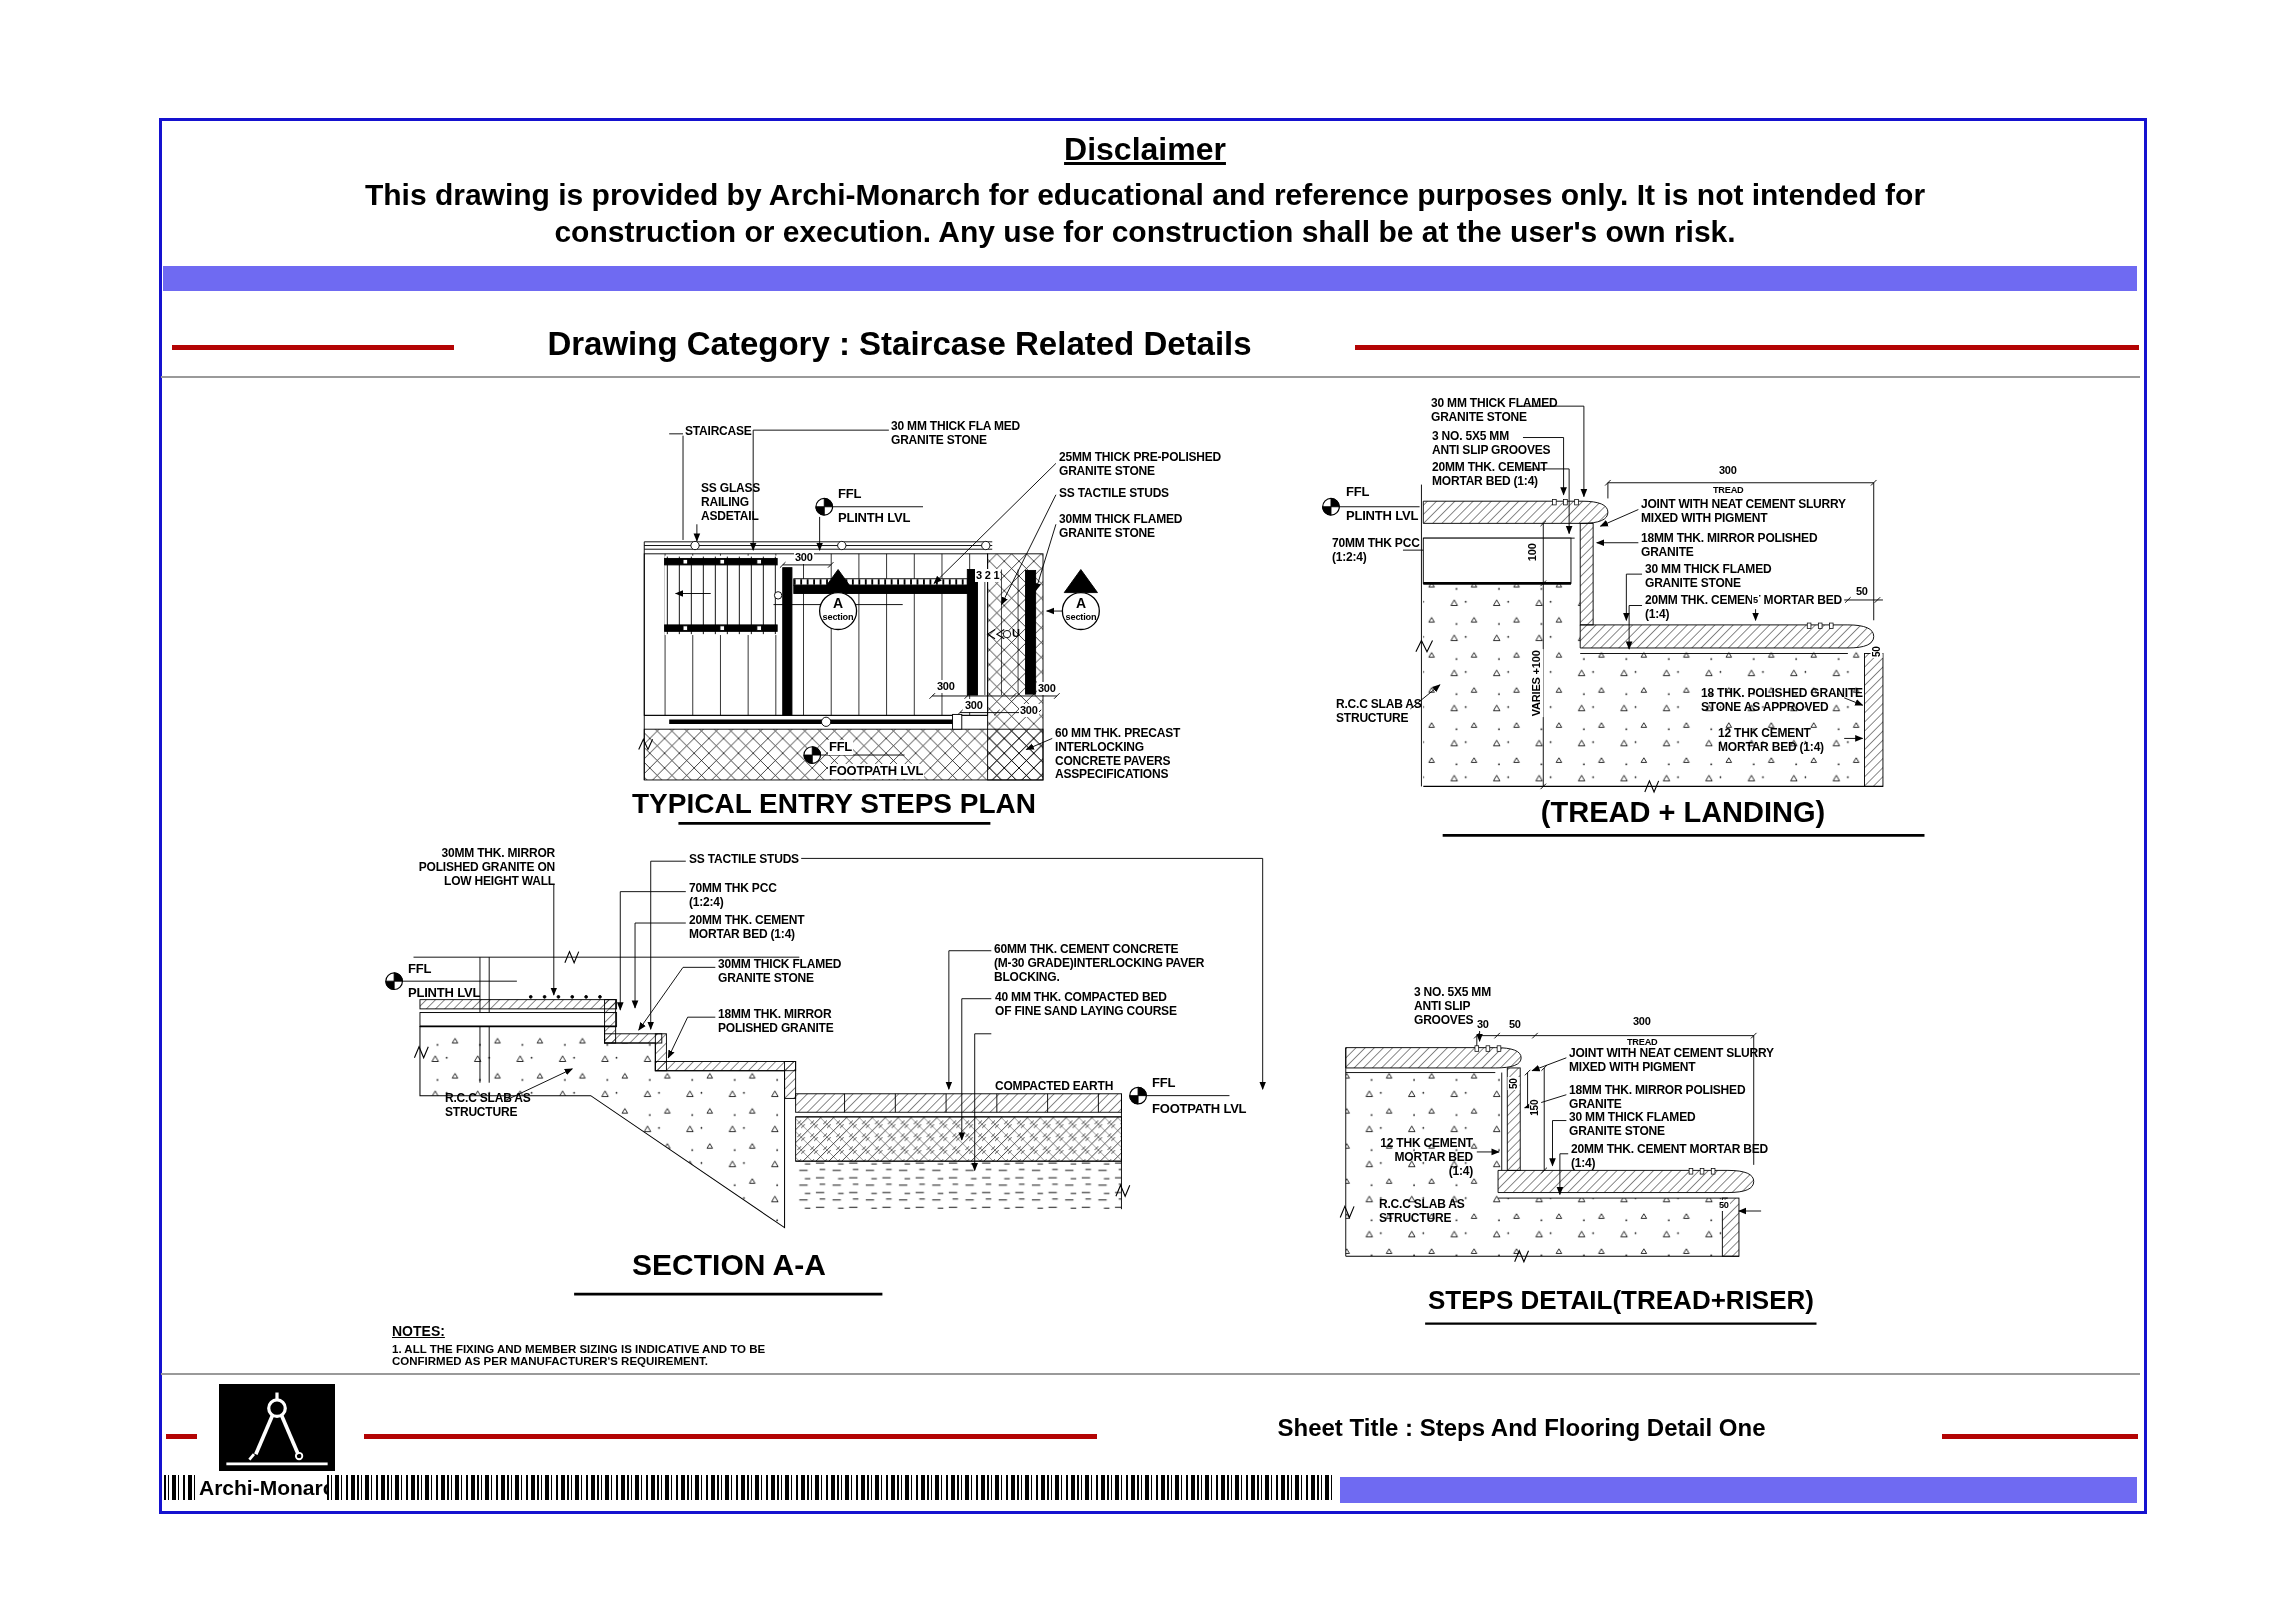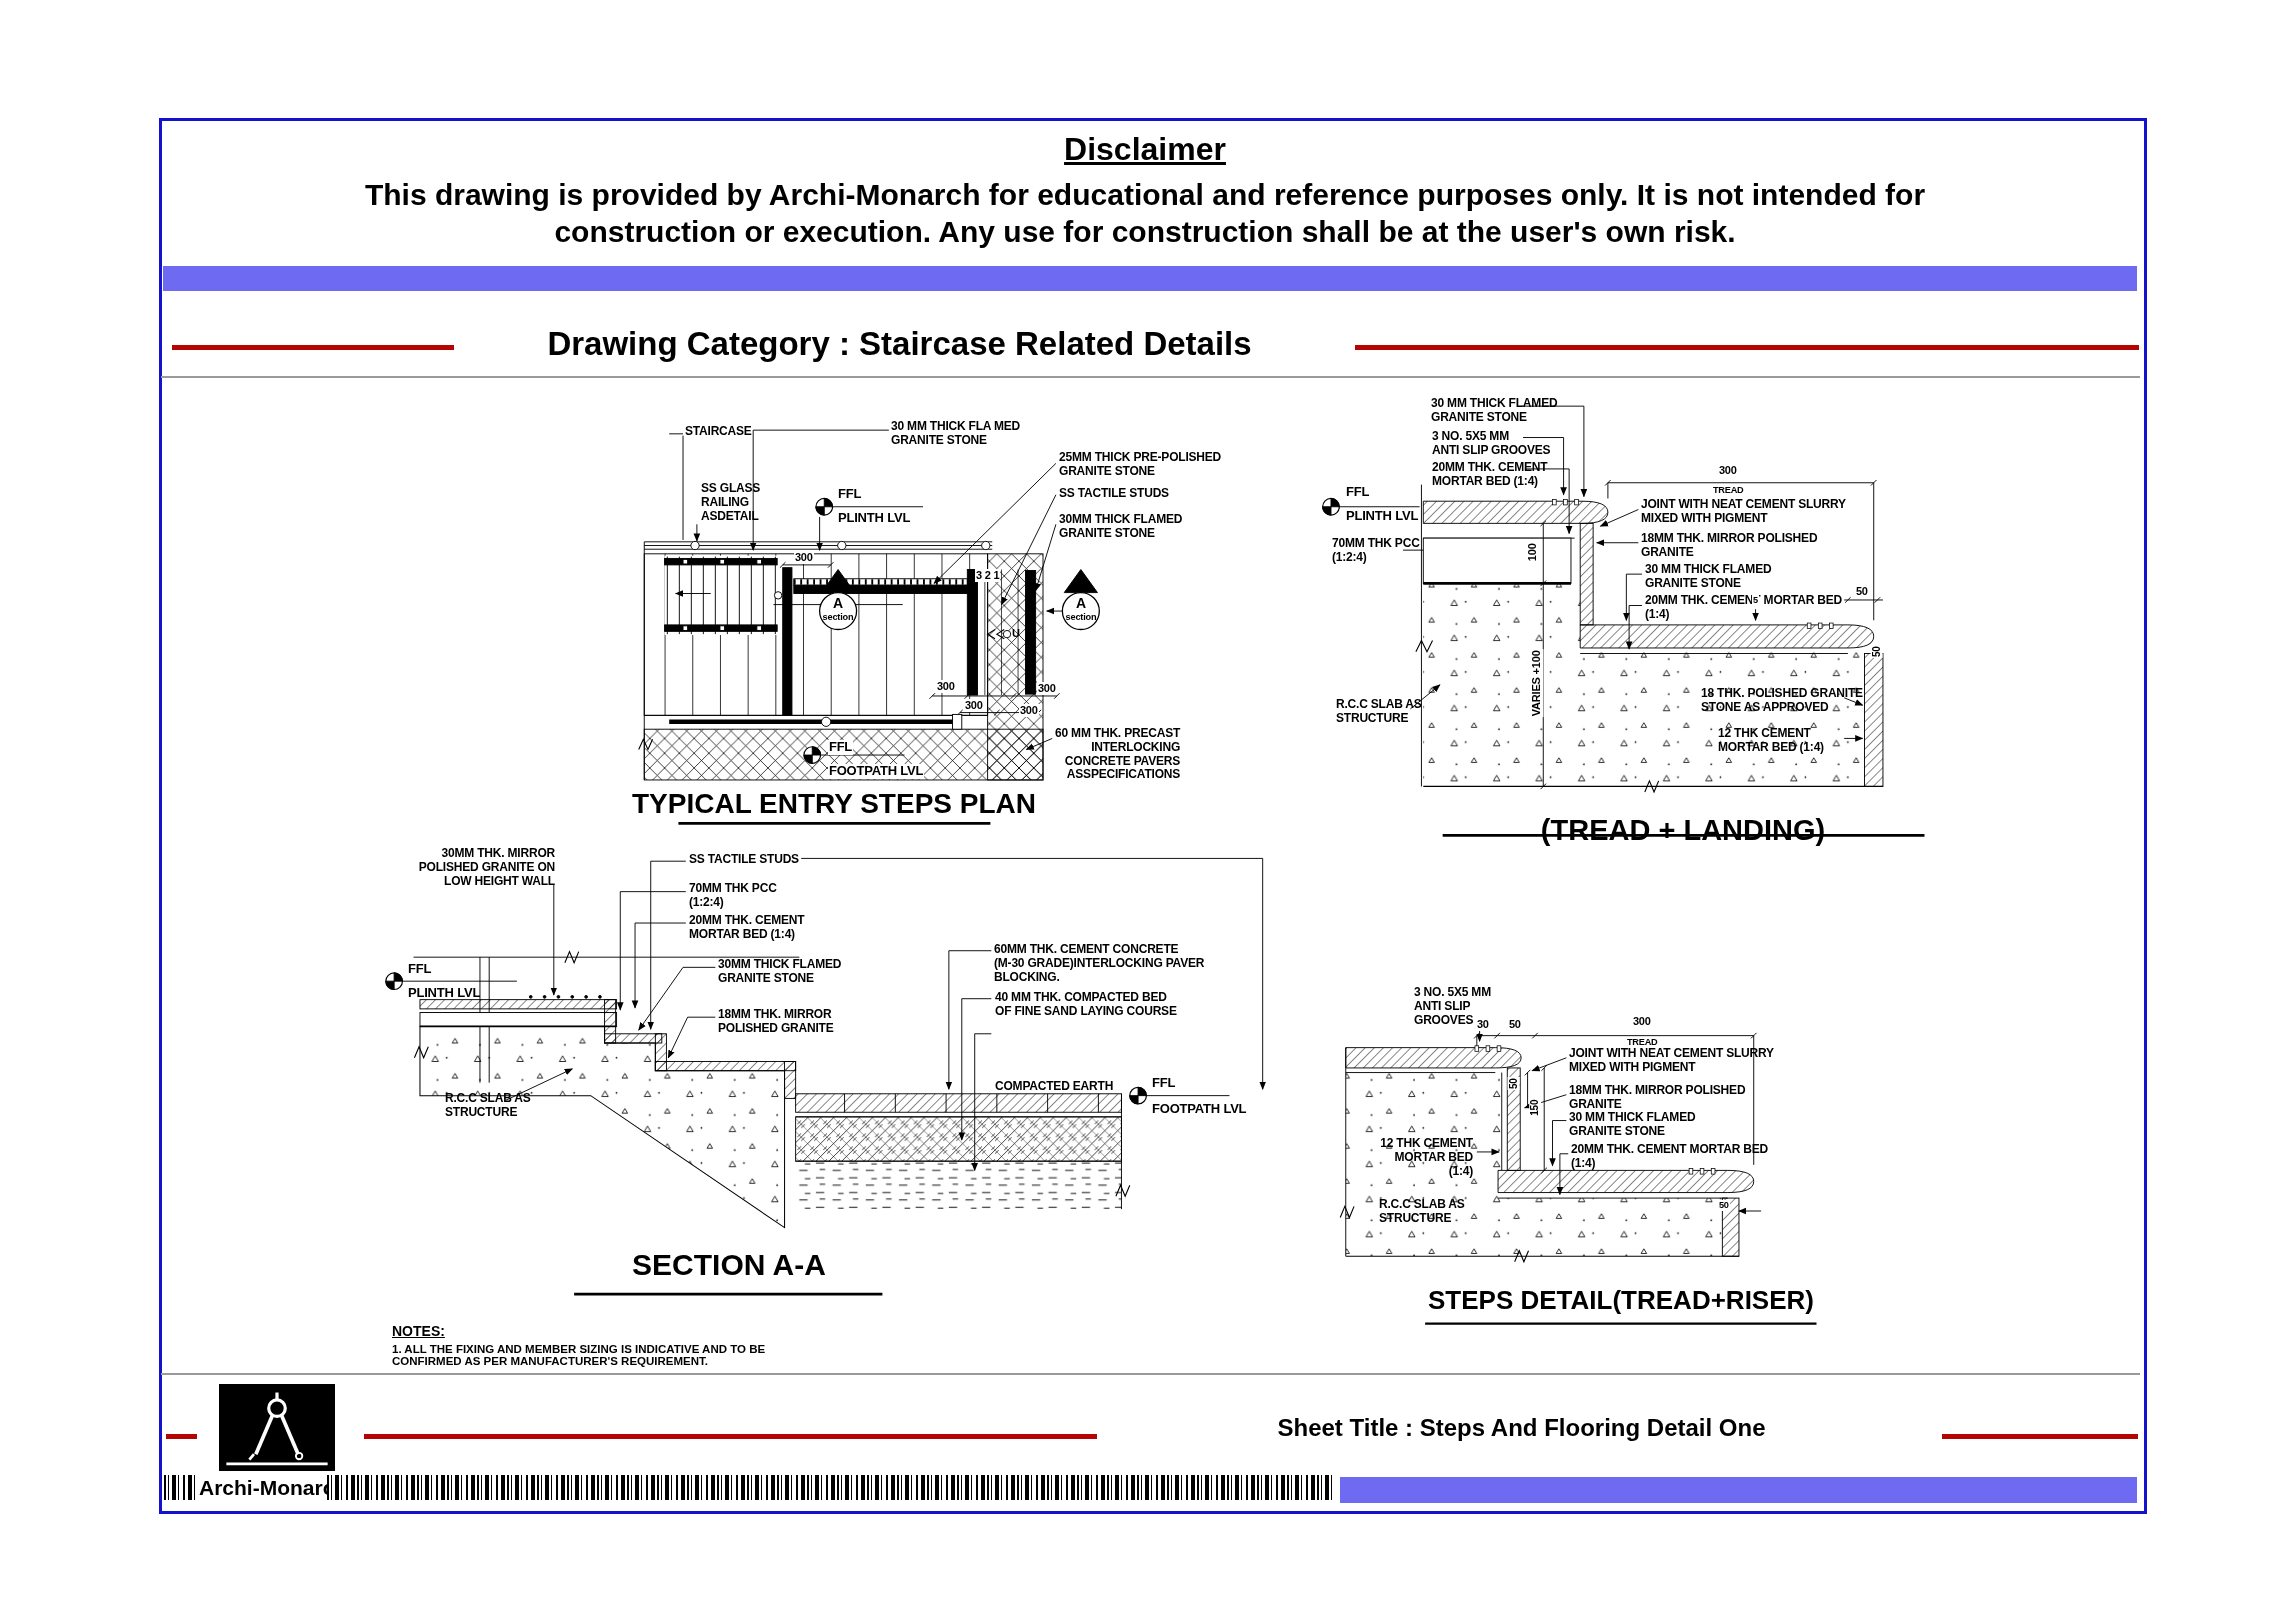--- a/index.html
+++ b/index.html
@@ -308,21 +308,21 @@
       <div class="ann" style="left: 701px; top: 482px;">SS GLASS
 RAILING
 ASDETAIL</div>
       <div class="ann" style="left: 838px; top: 487px; font-size: 13px;">FFL</div>
       <div class="ann" style="left: 838px; top: 511px; font-size: 13px;">PLINTH LVL</div>
       <div class="ann" style="left: 1059px; top: 451px;">25MM THICK PRE-POLISHED
 GRANITE STONE</div>
       <div class="ann" style="left: 1059px; top: 487px;">SS TACTILE STUDS</div>
       <div class="ann" style="left: 1059px; top: 513px;">30MM THICK FLAMED
 GRANITE STONE</div>
-      <div class="ann" style="left: 1055px; top: 727px; text-align: right;">60 MM THK. PRECAST
+      <div class="ann" style="left: 1055px; top: 727px;">60 MM THK. PRECAST
 INTERLOCKING
 CONCRETE PAVERS
 ASSPECIFICATIONS</div>
       <div class="ann bg" style="left: 828px; top: 740px; font-size: 13px;">FFL</div>
       <div class="ann bg" style="left: 828px; top: 764px; font-size: 13px;">FOOTPATH LVL</div>
       <div class="ann bg" style="left: 794px; top: 551px; font-size: 11px;">300</div>
       <div class="ann bg" style="left: 936px; top: 680px; font-size: 11px;">300</div>
       <div class="ann bg" style="left: 1037px; top: 682px; font-size: 11px;">300</div>
       <div class="ann bg" style="left: 964px; top: 699px; font-size: 11px;">300</div>
       <div class="ann bg" style="left: 1019px; top: 704px; font-size: 11px;">300</div>
@@ -406,21 +406,21 @@
       <div class="ann ra" style="left: 1371px; top: 1137px; width: 102px;">12 THK CEMENT
 MORTAR BED (1:4)</div>
       <div class="ann" style="left: 1379px; top: 1198px;">R.C.C SLAB AS
 STRUCTURE</div>
       <div class="ann bg" style="left: 1507px; top: 1078px; font-size: 10px; transform: rotate(-90deg);">50</div>
       <div class="ann bg" style="left: 1526px; top: 1102px; font-size: 10px; transform: rotate(-90deg);">150</div>
       <div class="ann bg" style="left: 1718px; top: 1200px; font-size: 9.2px;">50</div>
     </div>
 
   <div class="dtitle" style="left:834px;top:788px;font-size:28px;">TYPICAL ENTRY STEPS PLAN</div>
-  <div class="dtitle" style="left:1683px;top:796px;font-size:29px;margin-top:18px;">(TREAD + LANDING)</div>
+  <div class="dtitle" style="left:1683px;top:796px;font-size:29px;">(TREAD + LANDING)</div>
   <div class="dtitle" style="left:729px;top:1248px;font-size:30px;">SECTION A-A</div>
   <div class="dtitle" style="left:1621px;top:1285px;font-size:26px;">STEPS DETAIL(TREAD+RISER)</div>
 
   <div class="notes">
     <b>NOTES:</b>
     <div>1. ALL THE FIXING AND MEMBER SIZING IS INDICATIVE AND TO BE
     CONFIRMED AS PER MANUFACTURER'S REQUIREMENT.</div>
   </div>
 
   <div class="grayline" style="left:161px;top:1373px;width:1979px;"></div>

